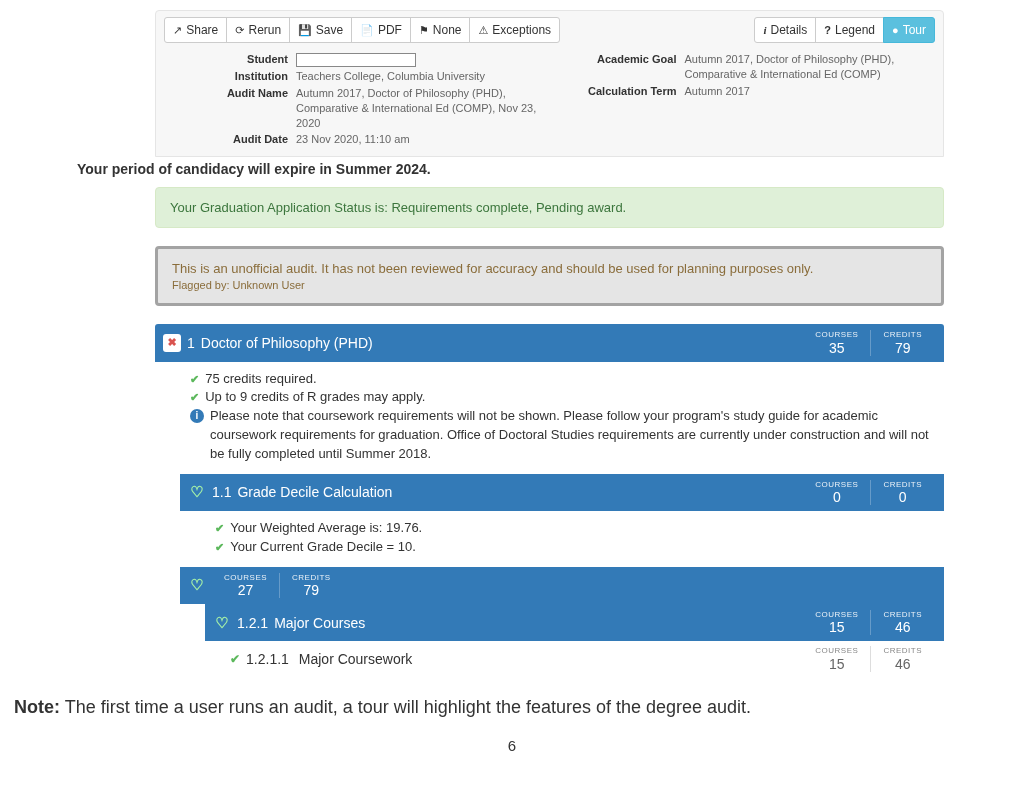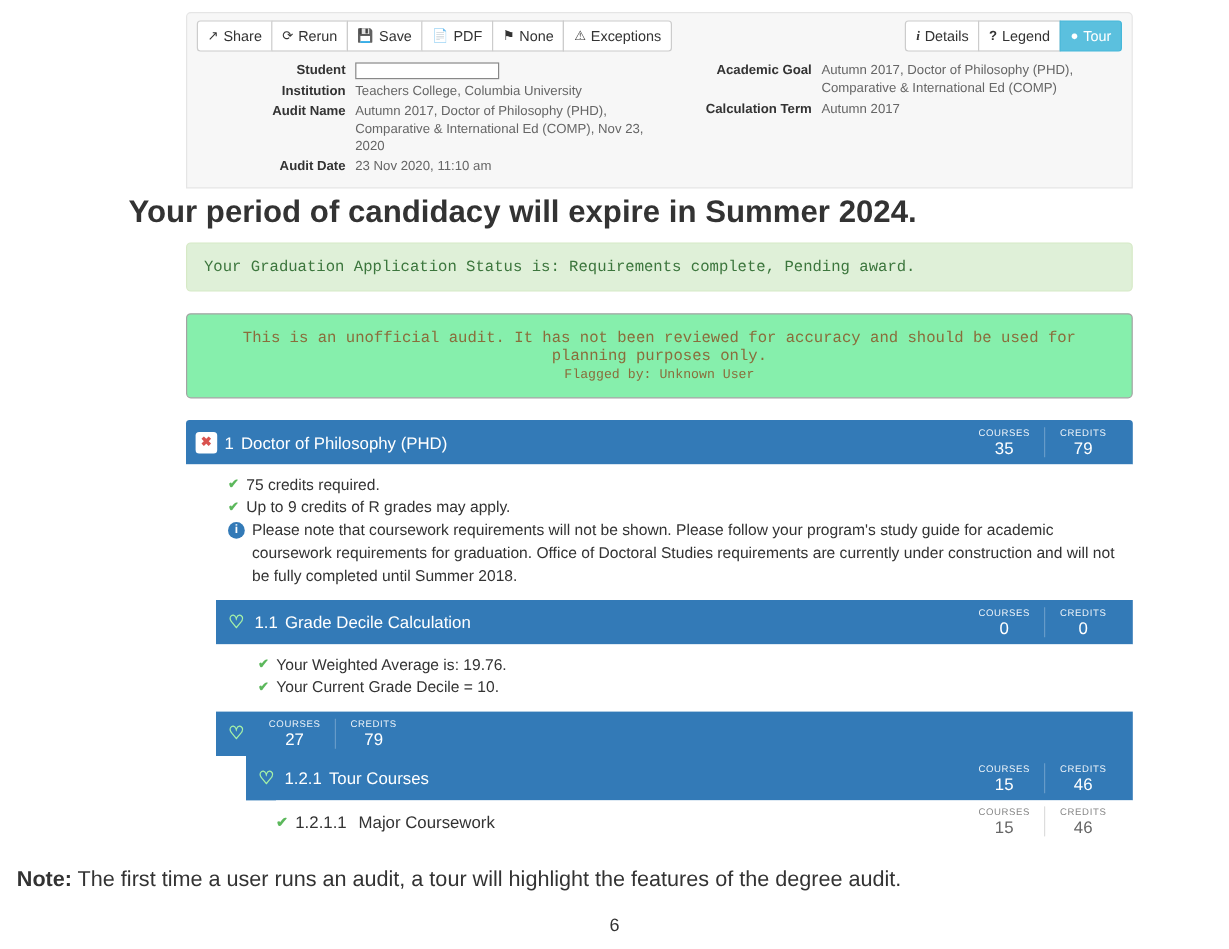--- a/index.html
+++ b/index.html
@@ -50,36 +50,35 @@
     font-size: 11px;
     color: #555;
     gap: 10px;
   }
   .info-col { flex: 1; }
   .info-row { display: flex; padding: 1px 0; line-height: 1.35; }
   .info-label { width: 130px; text-align: right; font-weight: bold; padding-right: 8px; color: #333; }
   .info-val { flex: 1; color: #666; }
   .student-box { display: inline-block; width: 120px; height: 14px; border: 1px solid #888; background: #fff; vertical-align: middle; }
   .headline {
-    margin: 0 80px 0 107px;
-    font-size: 26px;
+    margin: 0 80px 0 77px;
+    font-size: 14px;
     font-weight: bold;
     color: #333;
     padding: 4px 0 10px 0;
   }
   .content { margin: 0 80px 0 155px; }
   .alert {
     border-radius: 4px;
     padding: 12px 14px;
     margin-bottom: 18px;
     font-size: 13px;
-    font-family: Liberation Mono, monospace;
   }
   .alert.success { background: #dff0d8; border: 1px solid #d6e9c6; color: #3c763d; }
-  .alert.warning { background: #86efac; border: 1px solid #a3a3a3; color: #8a6d3b; text-align: center; }
+  .alert.warning { background: #e5e5e5; border: 3px solid #a3a3a3; color: #8a6d3b; }
   .alert .sub { font-size: 11px; color: #8a6d3b; margin-top: 3px; }
 
   .req-block { margin-bottom: 0; }
   .req-header {
     background: #337ab7;
     color: #fff;
     display: flex;
     align-items: center;
     padding: 6px 10px 6px 8px;
     border-radius: 3px 3px 0 0;
@@ -312,21 +311,21 @@
               <div class="lbl">CREDITS</div>
               <div class="val">79</div>
             </div>
         </div>
       </div>
     </div>
 
     <div class="req-block">
       <div class="req-header l3">
         <span class="status-ico pass">♡</span>
-        <span class="req-title"><span class="req-num">1.2.1</span><span>Tour Courses</span></span>
+        <span class="req-title"><span class="req-num">1.2.1</span><span>Major Courses</span></span>
         <div class="counters">
           <div class="counter">
               <div class="lbl">COURSES</div>
               <div class="val">15</div>
             </div>
           <div class="counter">
               <div class="lbl">CREDITS</div>
               <div class="val">46</div>
             </div>
         </div>

